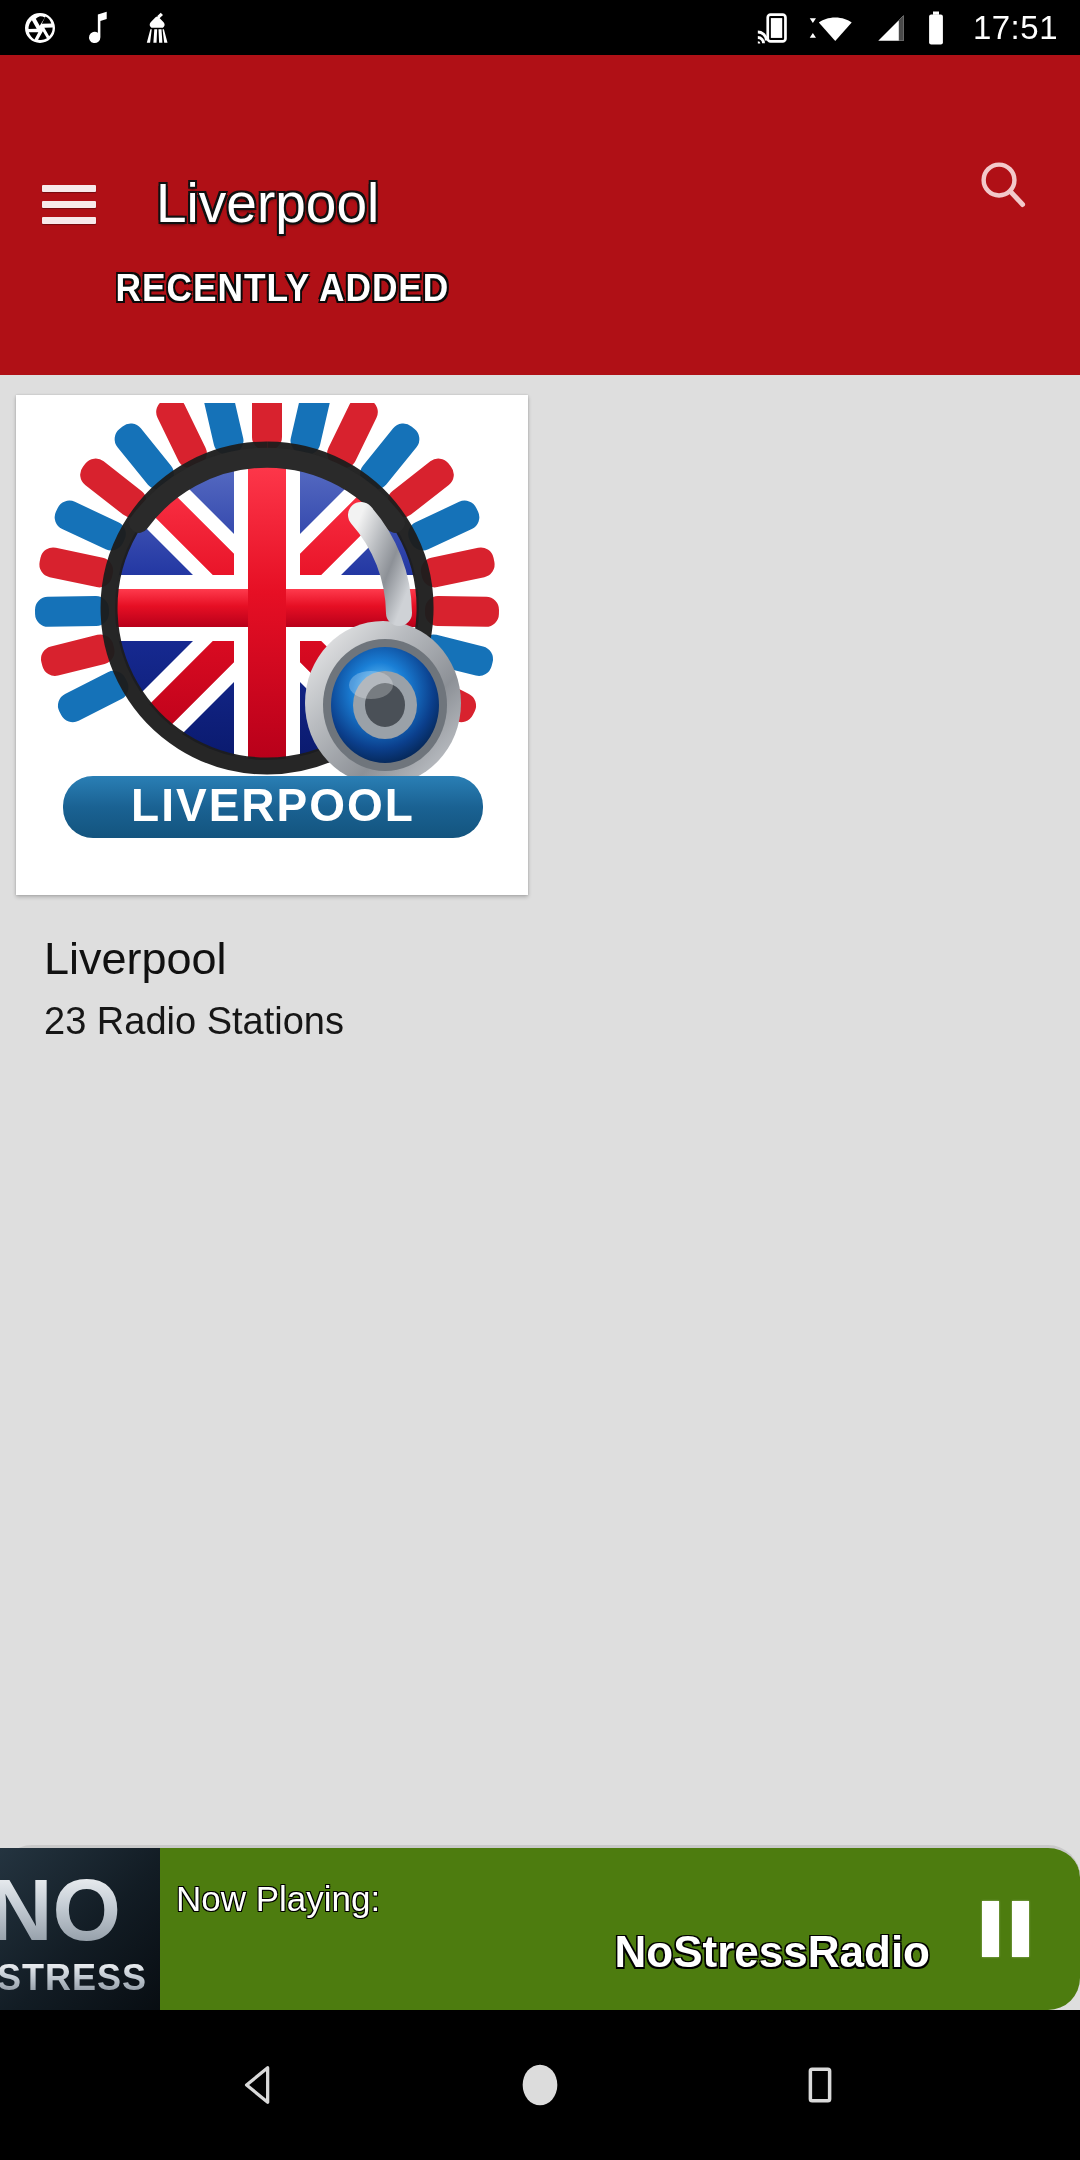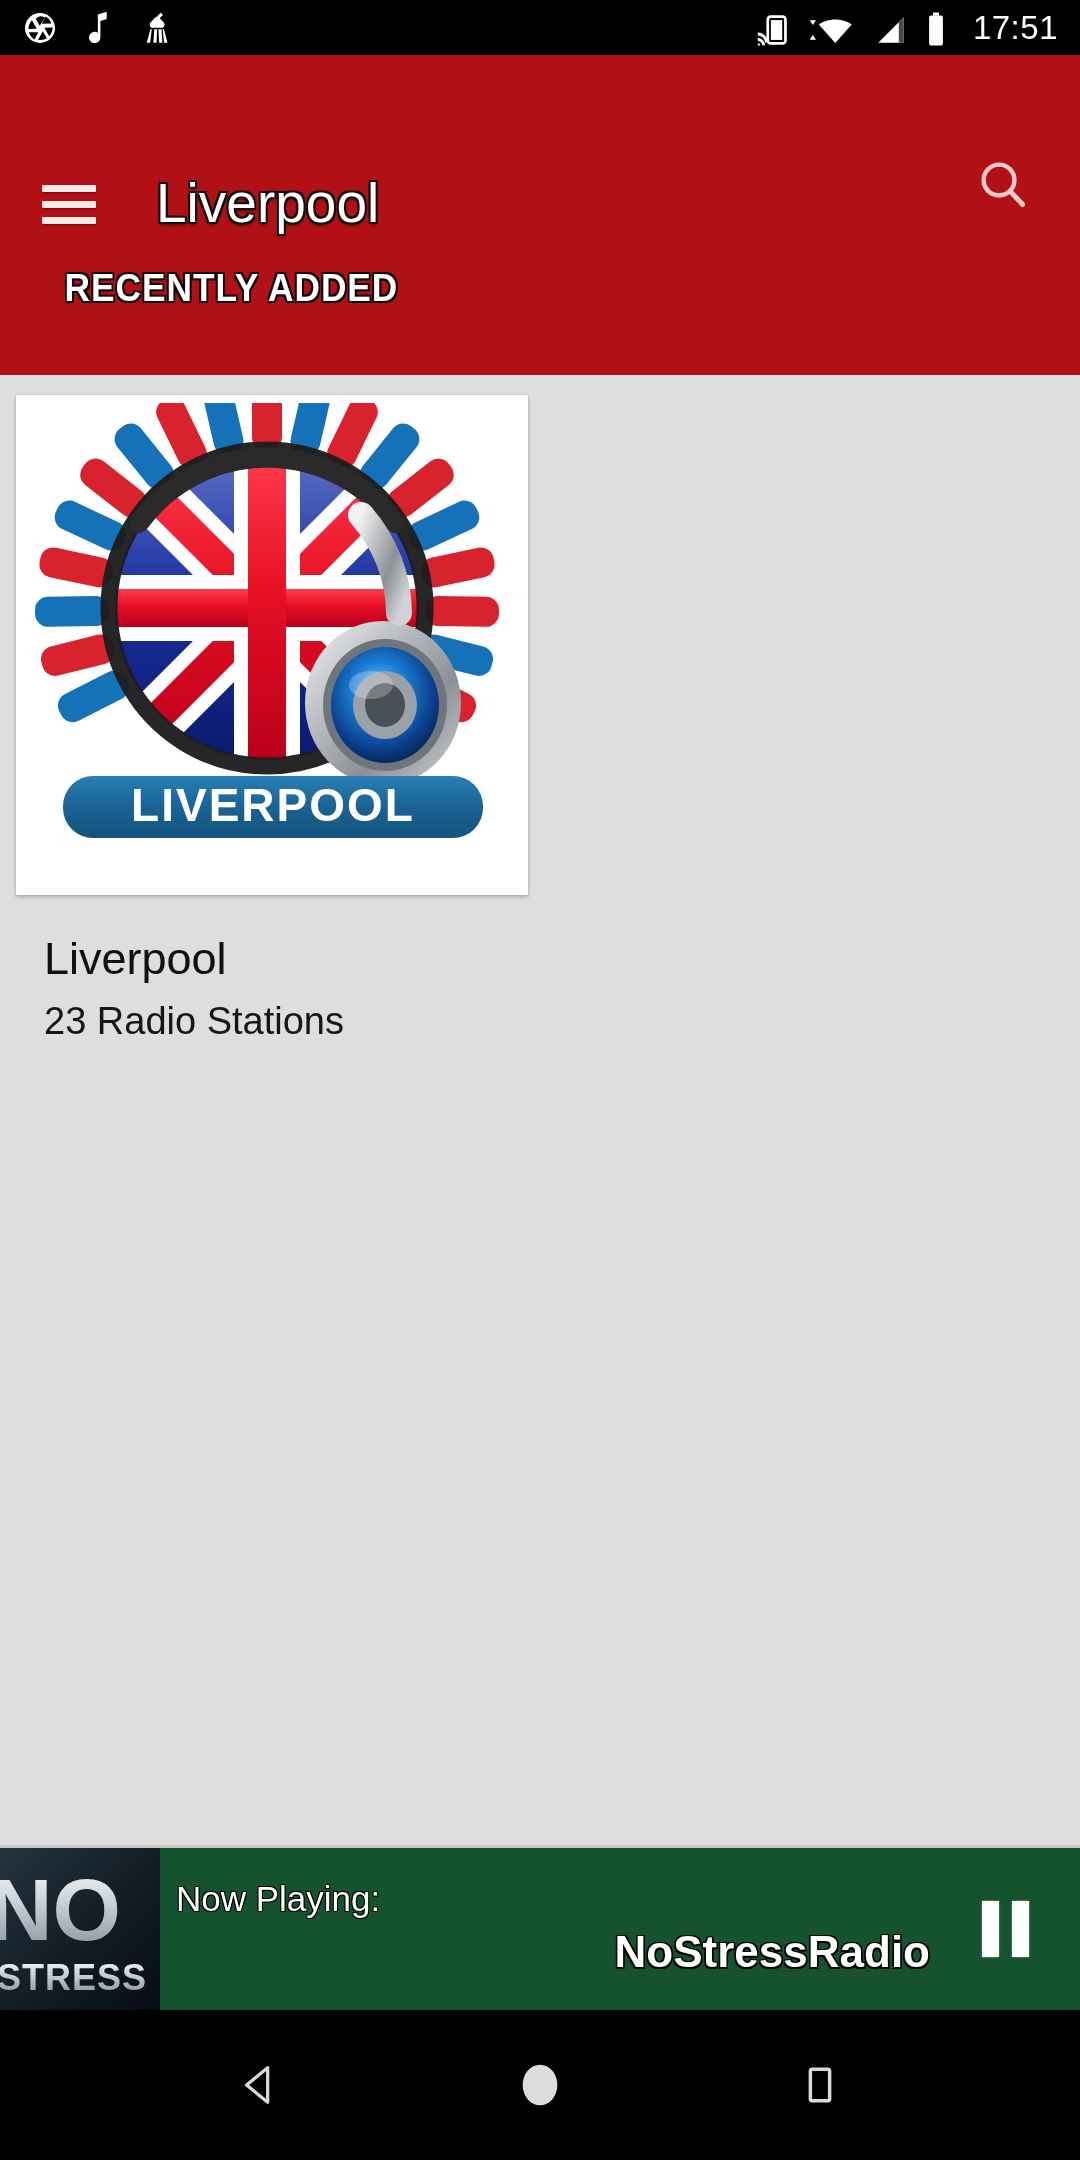--- a/index.html
+++ b/index.html
@@ -11,21 +11,21 @@
   }
   #screen { position:relative; width:1080px; height:2160px; background:#DEDEDE; }
 
   
   .statusbar{
     position:absolute; left:0; top:0; width:1080px; height:55px;
     background:#000; display:flex; align-items:center;
     padding:0 22px;
   }
   .sb-left{ display:flex; align-items:center; gap:26px; }
-  .sb-right{ margin-left:auto; display:flex; align-items:flex-end; gap:16px; }
+  .sb-right{ margin-left:auto; display:flex; align-items:center; gap:16px; }
   .sb-icon{ display:block; }
   .sb-time{
     color:#fff; font-size:33px; font-weight:400; letter-spacing:.5px;
     font-family:"Liberation Sans", sans-serif; margin-left:10px;
   }
 
   
   .appbar{
     position:absolute; left:0; top:55px; width:1080px; height:192px;
     background:#B01016;
@@ -52,21 +52,21 @@
     display:flex; align-items:center; justify-content:center; cursor:pointer;
   }
 
   
   .tabs{
     position:absolute; left:0; top:247px; width:1080px; height:128px;
     background:#B01016; display:flex;
   }
   .tab{
     flex:0 0 462px; position:relative; display:flex; align-items:flex-start;
-    justify-content:center; padding-top:20px; cursor:pointer;
+    justify-content:flex-end; padding-top:20px; cursor:pointer;
   }
   .tab.wide{ flex:1 1 auto; }
   .tab-label{
     font-size:38px; font-weight:700; color:#fff; letter-spacing:1px;
     font-family:"Liberation Sans", sans-serif;
     transform:scaleX(.93); transform-origin:center;
     text-shadow:
       -2px -2px 0 #0a0a0a, 2px -2px 0 #0a0a0a,
       -2px 2px 0 #0a0a0a, 2px 2px 0 #0a0a0a,
       0 0 2px #0a0a0a;
@@ -106,22 +106,23 @@
   }
   .card-sub{
     position:absolute; left:28px; top:605px;
     font-size:38px; color:#161616; font-weight:400;
     font-family:"Liberation Sans", sans-serif;
   }
 
   
   .player{
     position:absolute; left:0; top:1845px; width:1080px; height:165px;
-    background:#14532d; display:flex; align-items:stretch;
+    background:#4d7c0f; display:flex; align-items:stretch;
     border-top:3px solid #C9C9C9;
+    border-radius:32px;
   }
   .player-art{
     position:relative; flex:0 0 160px; height:100%; overflow:hidden;
     background:linear-gradient(135deg,#1d2a33 0%,#11181e 55%,#0b1116 100%);
   }
   .art-svg{ display:block; width:160px; height:162px; }
   .player-text{
     flex:1 1 auto; display:flex; flex-direction:column; justify-content:center;
     padding-left:16px;
   }

